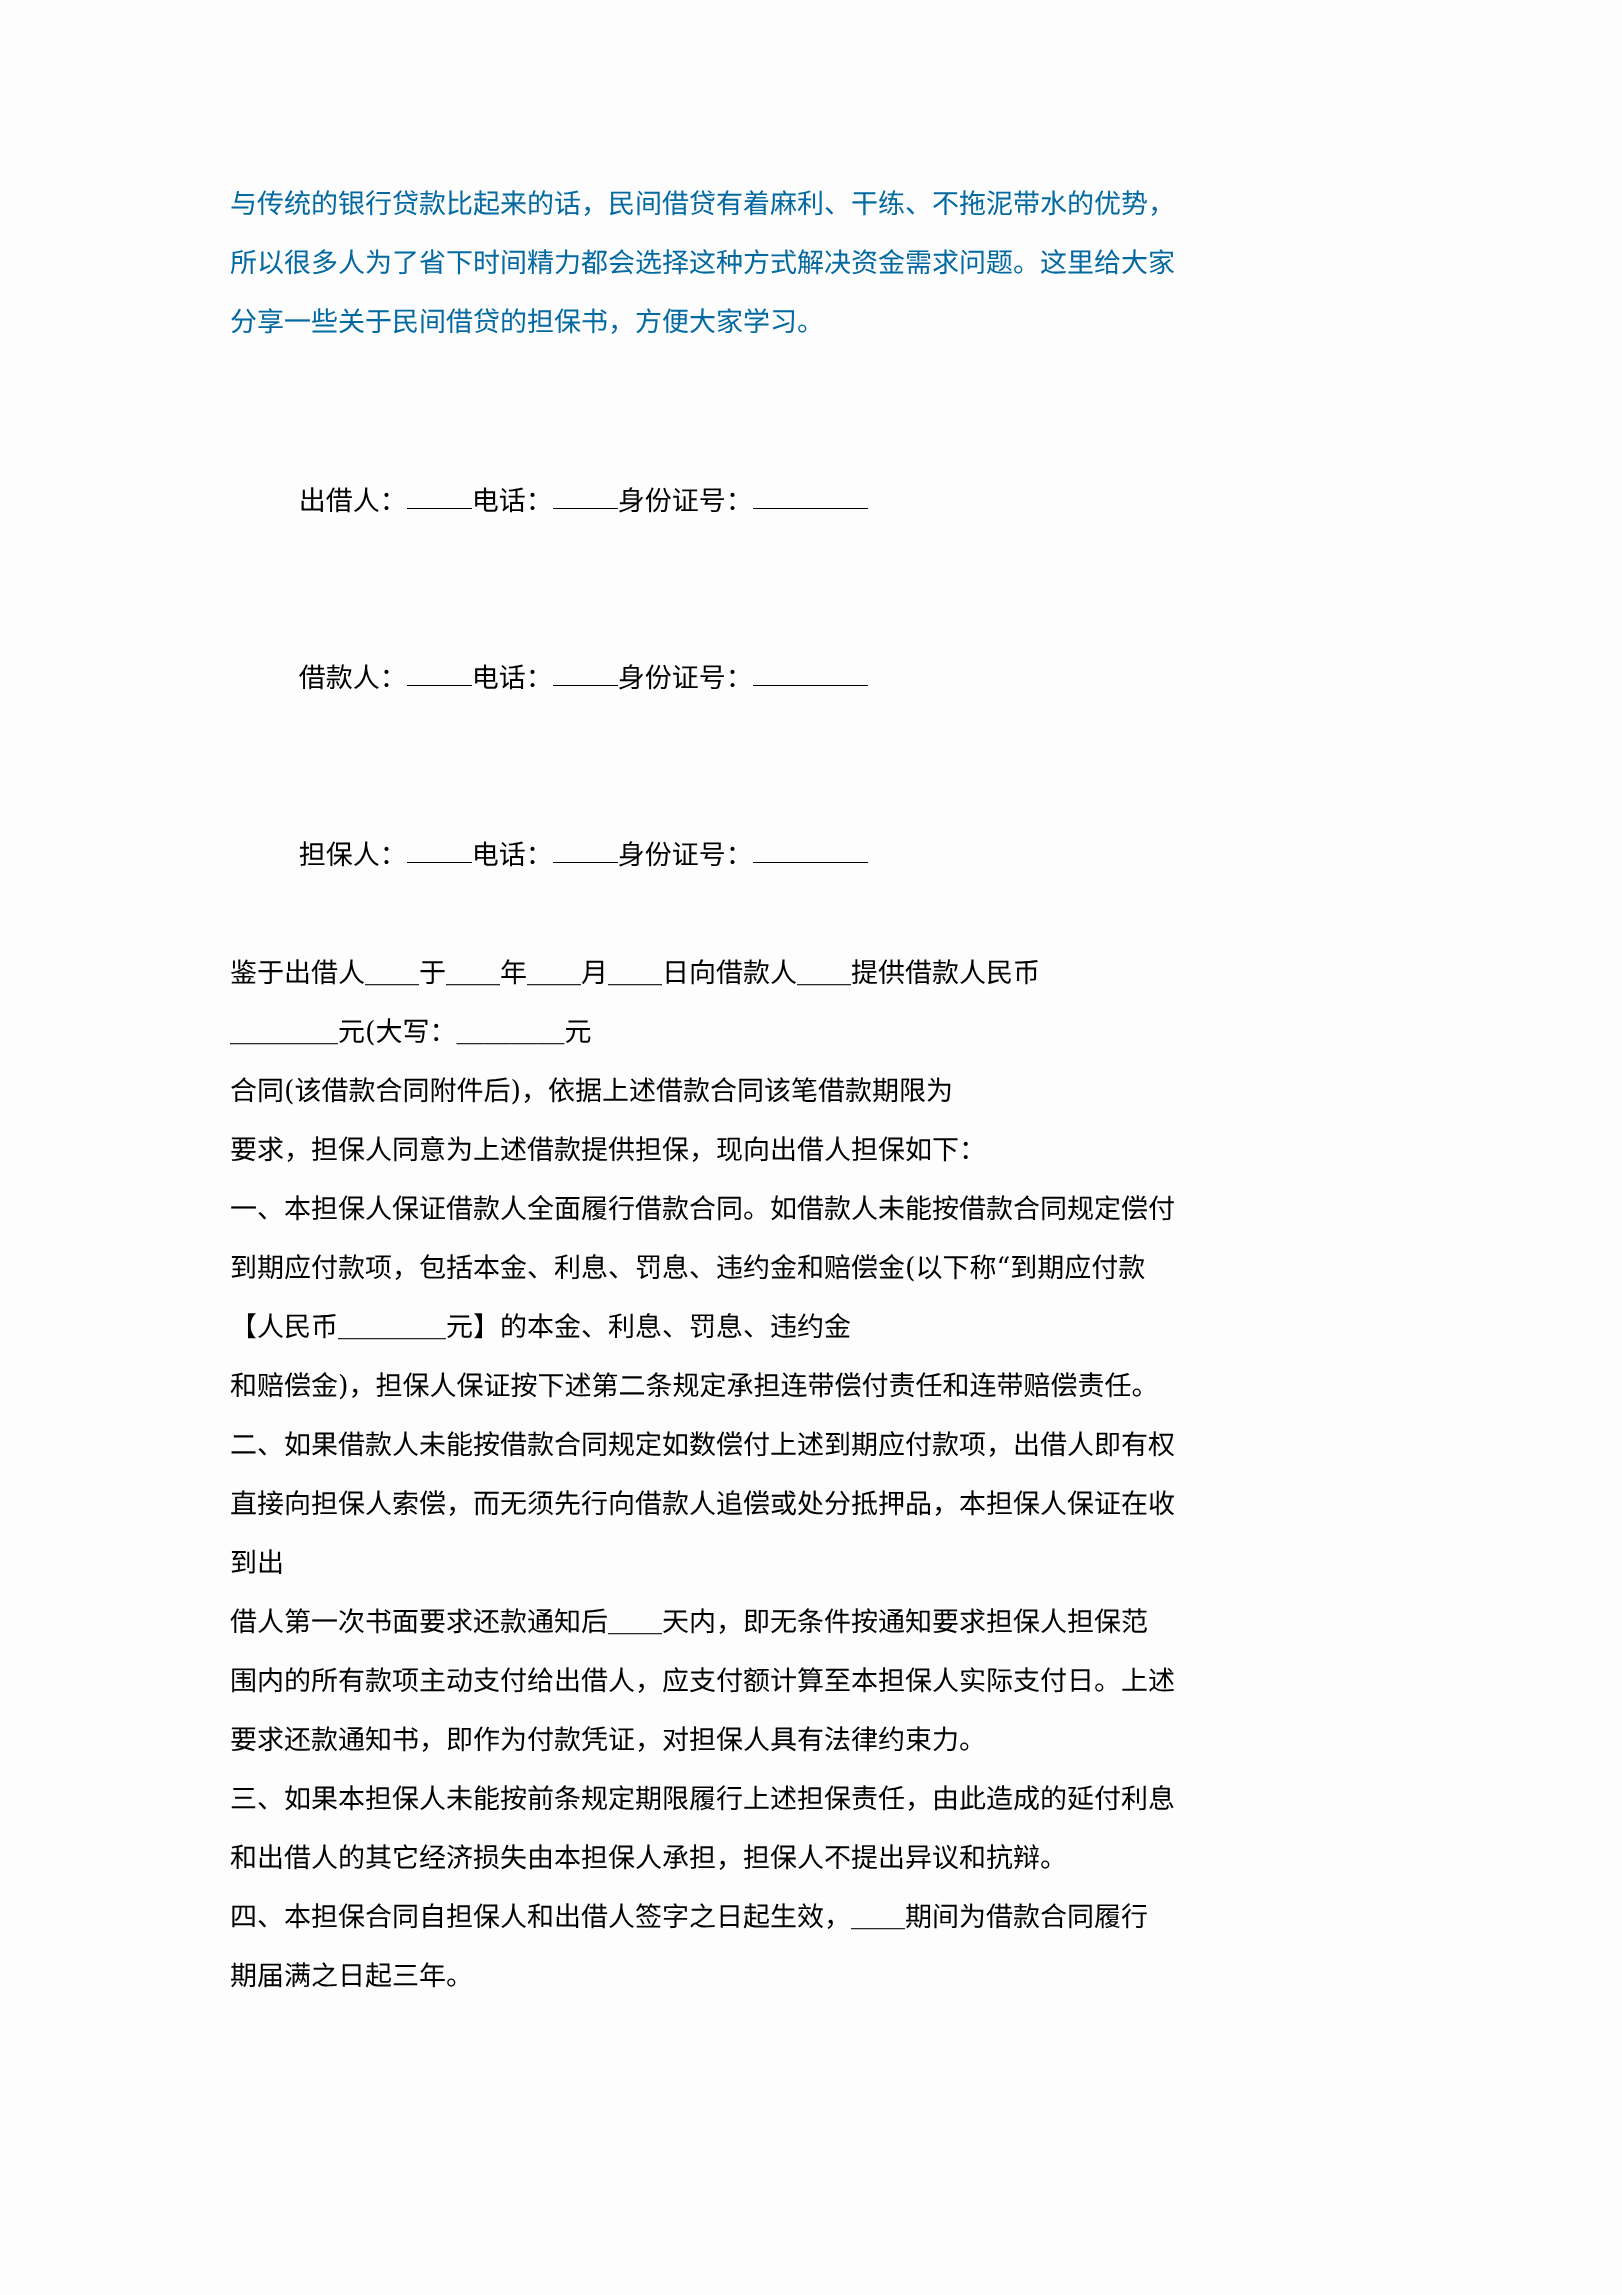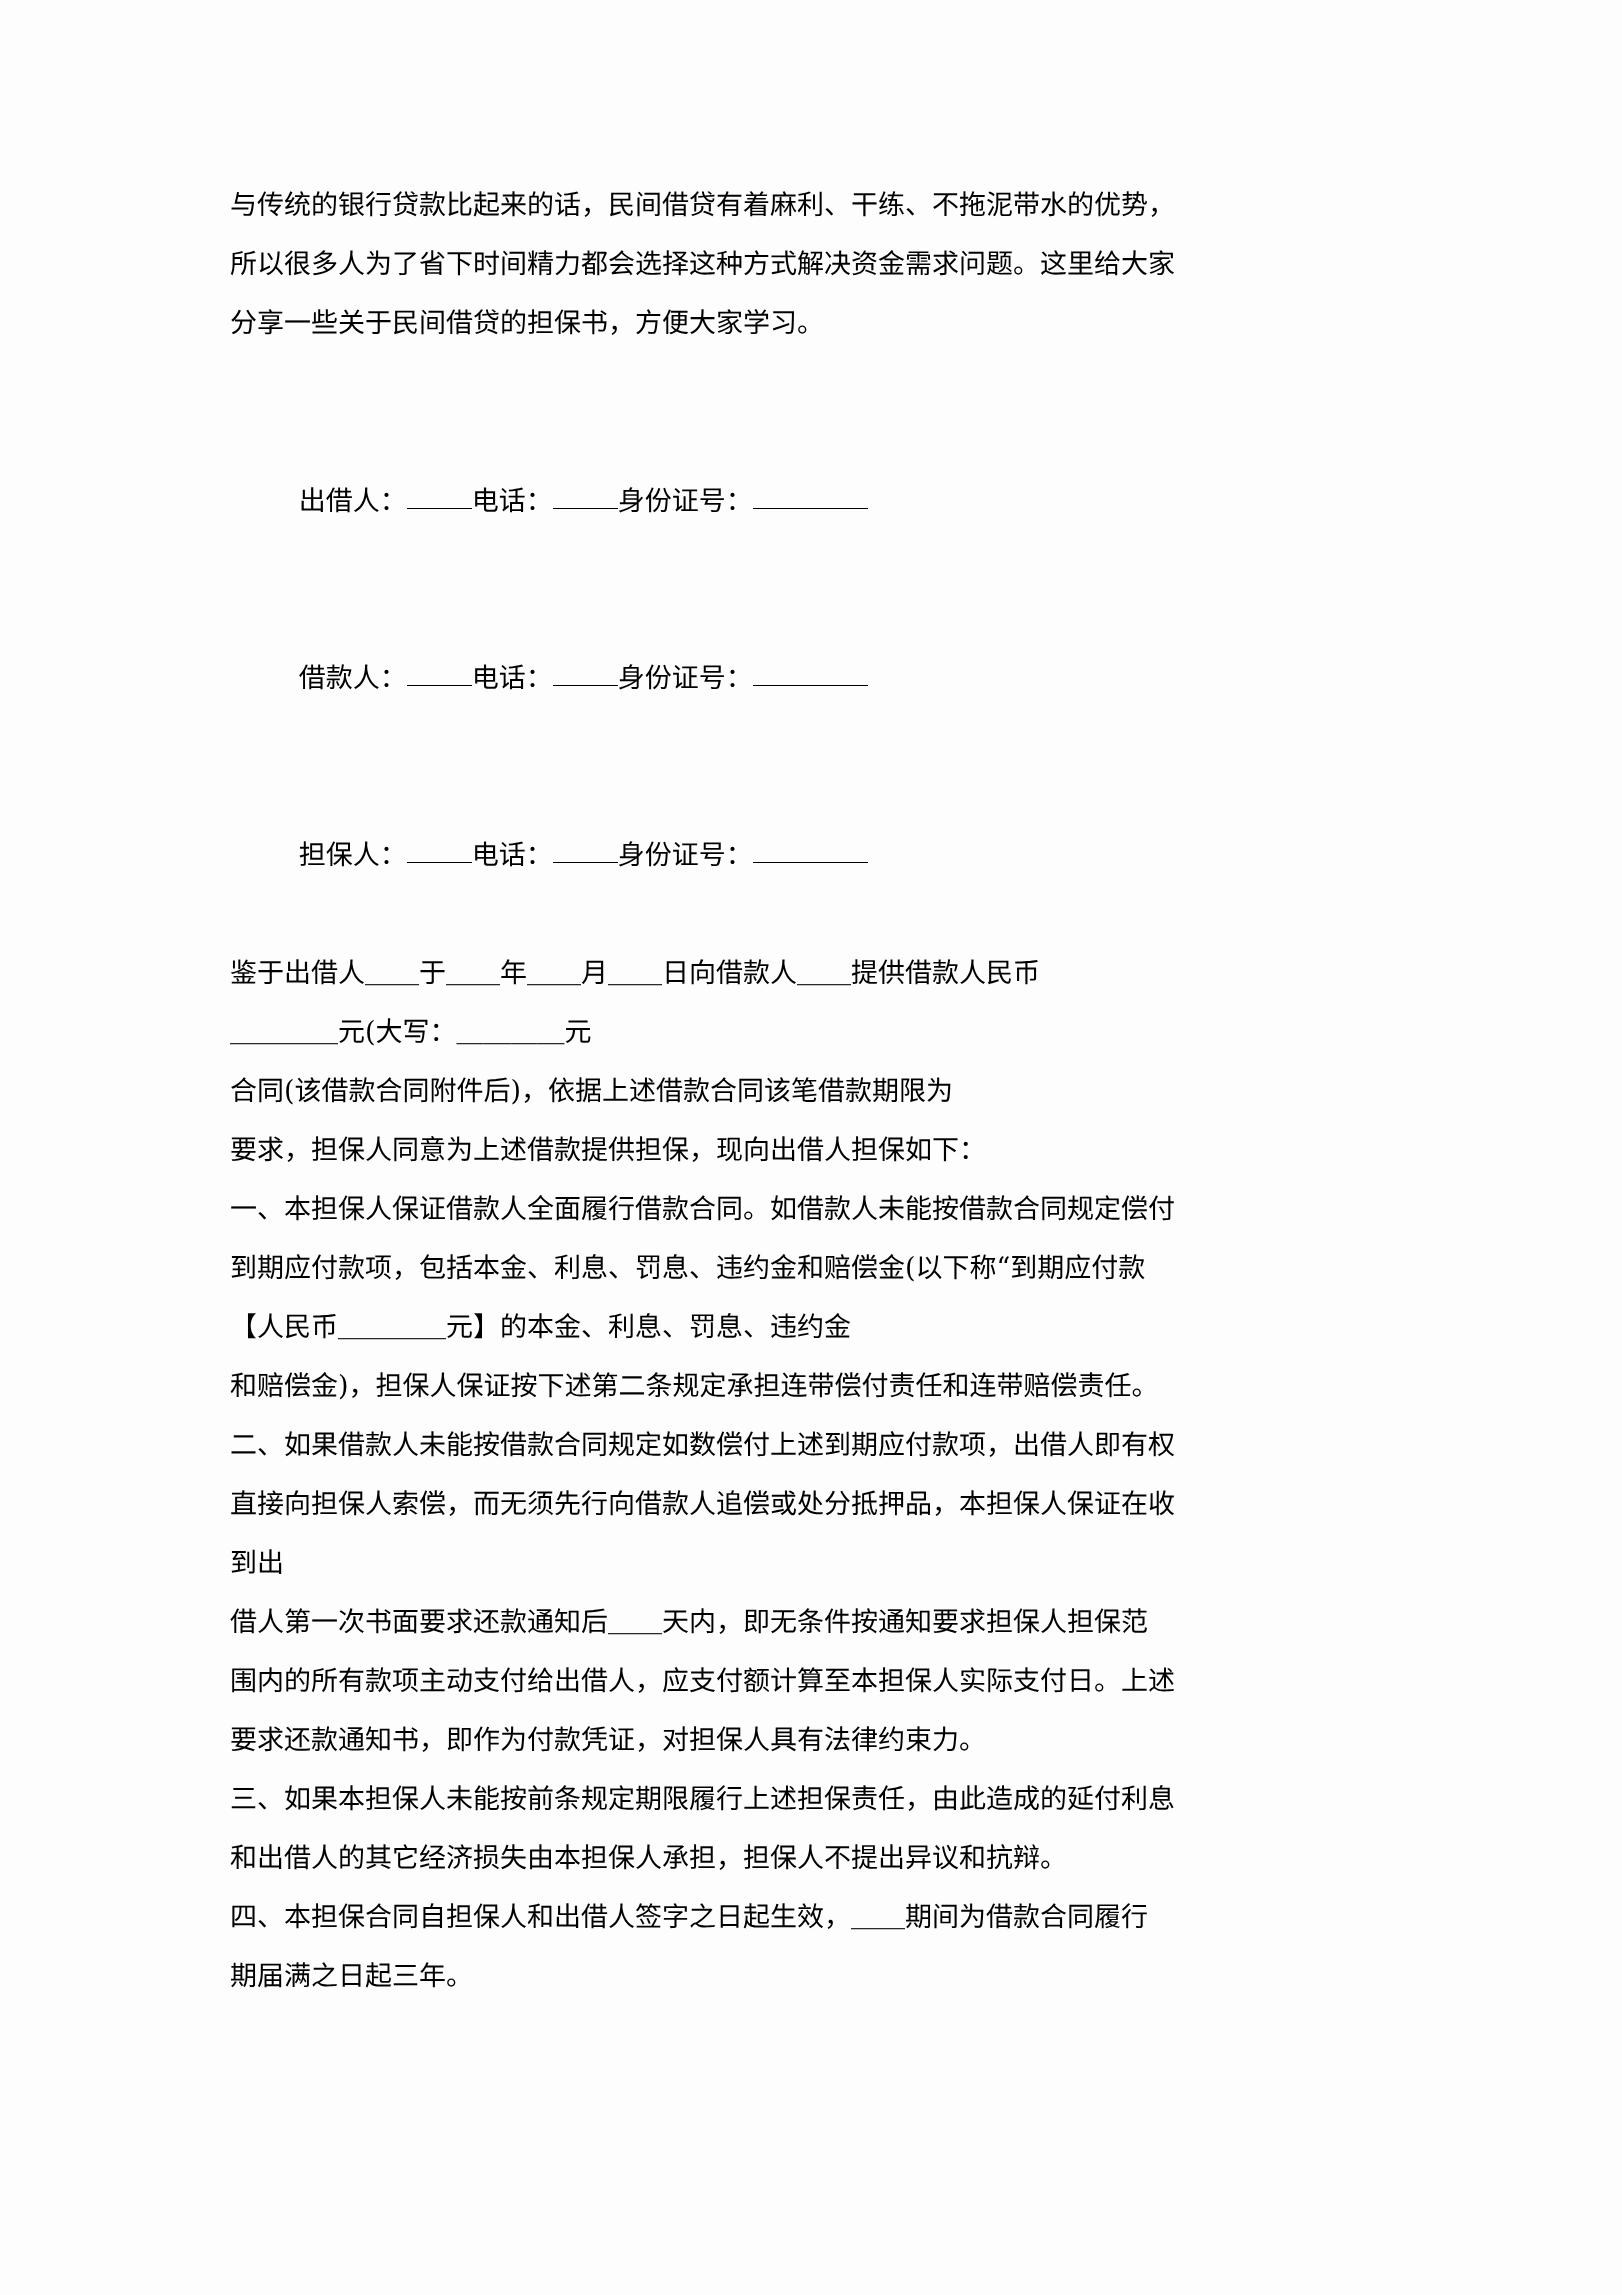--- a/index.html
+++ b/index.html
@@ -33,27 +33,28 @@
     text-align: center;
     color: #000000;
     letter-spacing: 0.7px;
     margin: 0 0 17px 0;
     white-space: pre;
   }
 
   .para {
     font-size: 27px;
     line-height: 59px;
-    color: #000000;
+    color: #0369a1;
     text-align: justify;
     text-justify: inter-ideograph;
     margin: 0;
     letter-spacing: 0px;
     white-space: pre-wrap;
     word-break: break-all;
+    font-family: Liberation Serif, serif;
   }
 
   .intro-block .para {
     text-indent: 0;
   }
 
   .spacer-lg { height: 60px; }
 
   .line {
     font-size: 27px;

